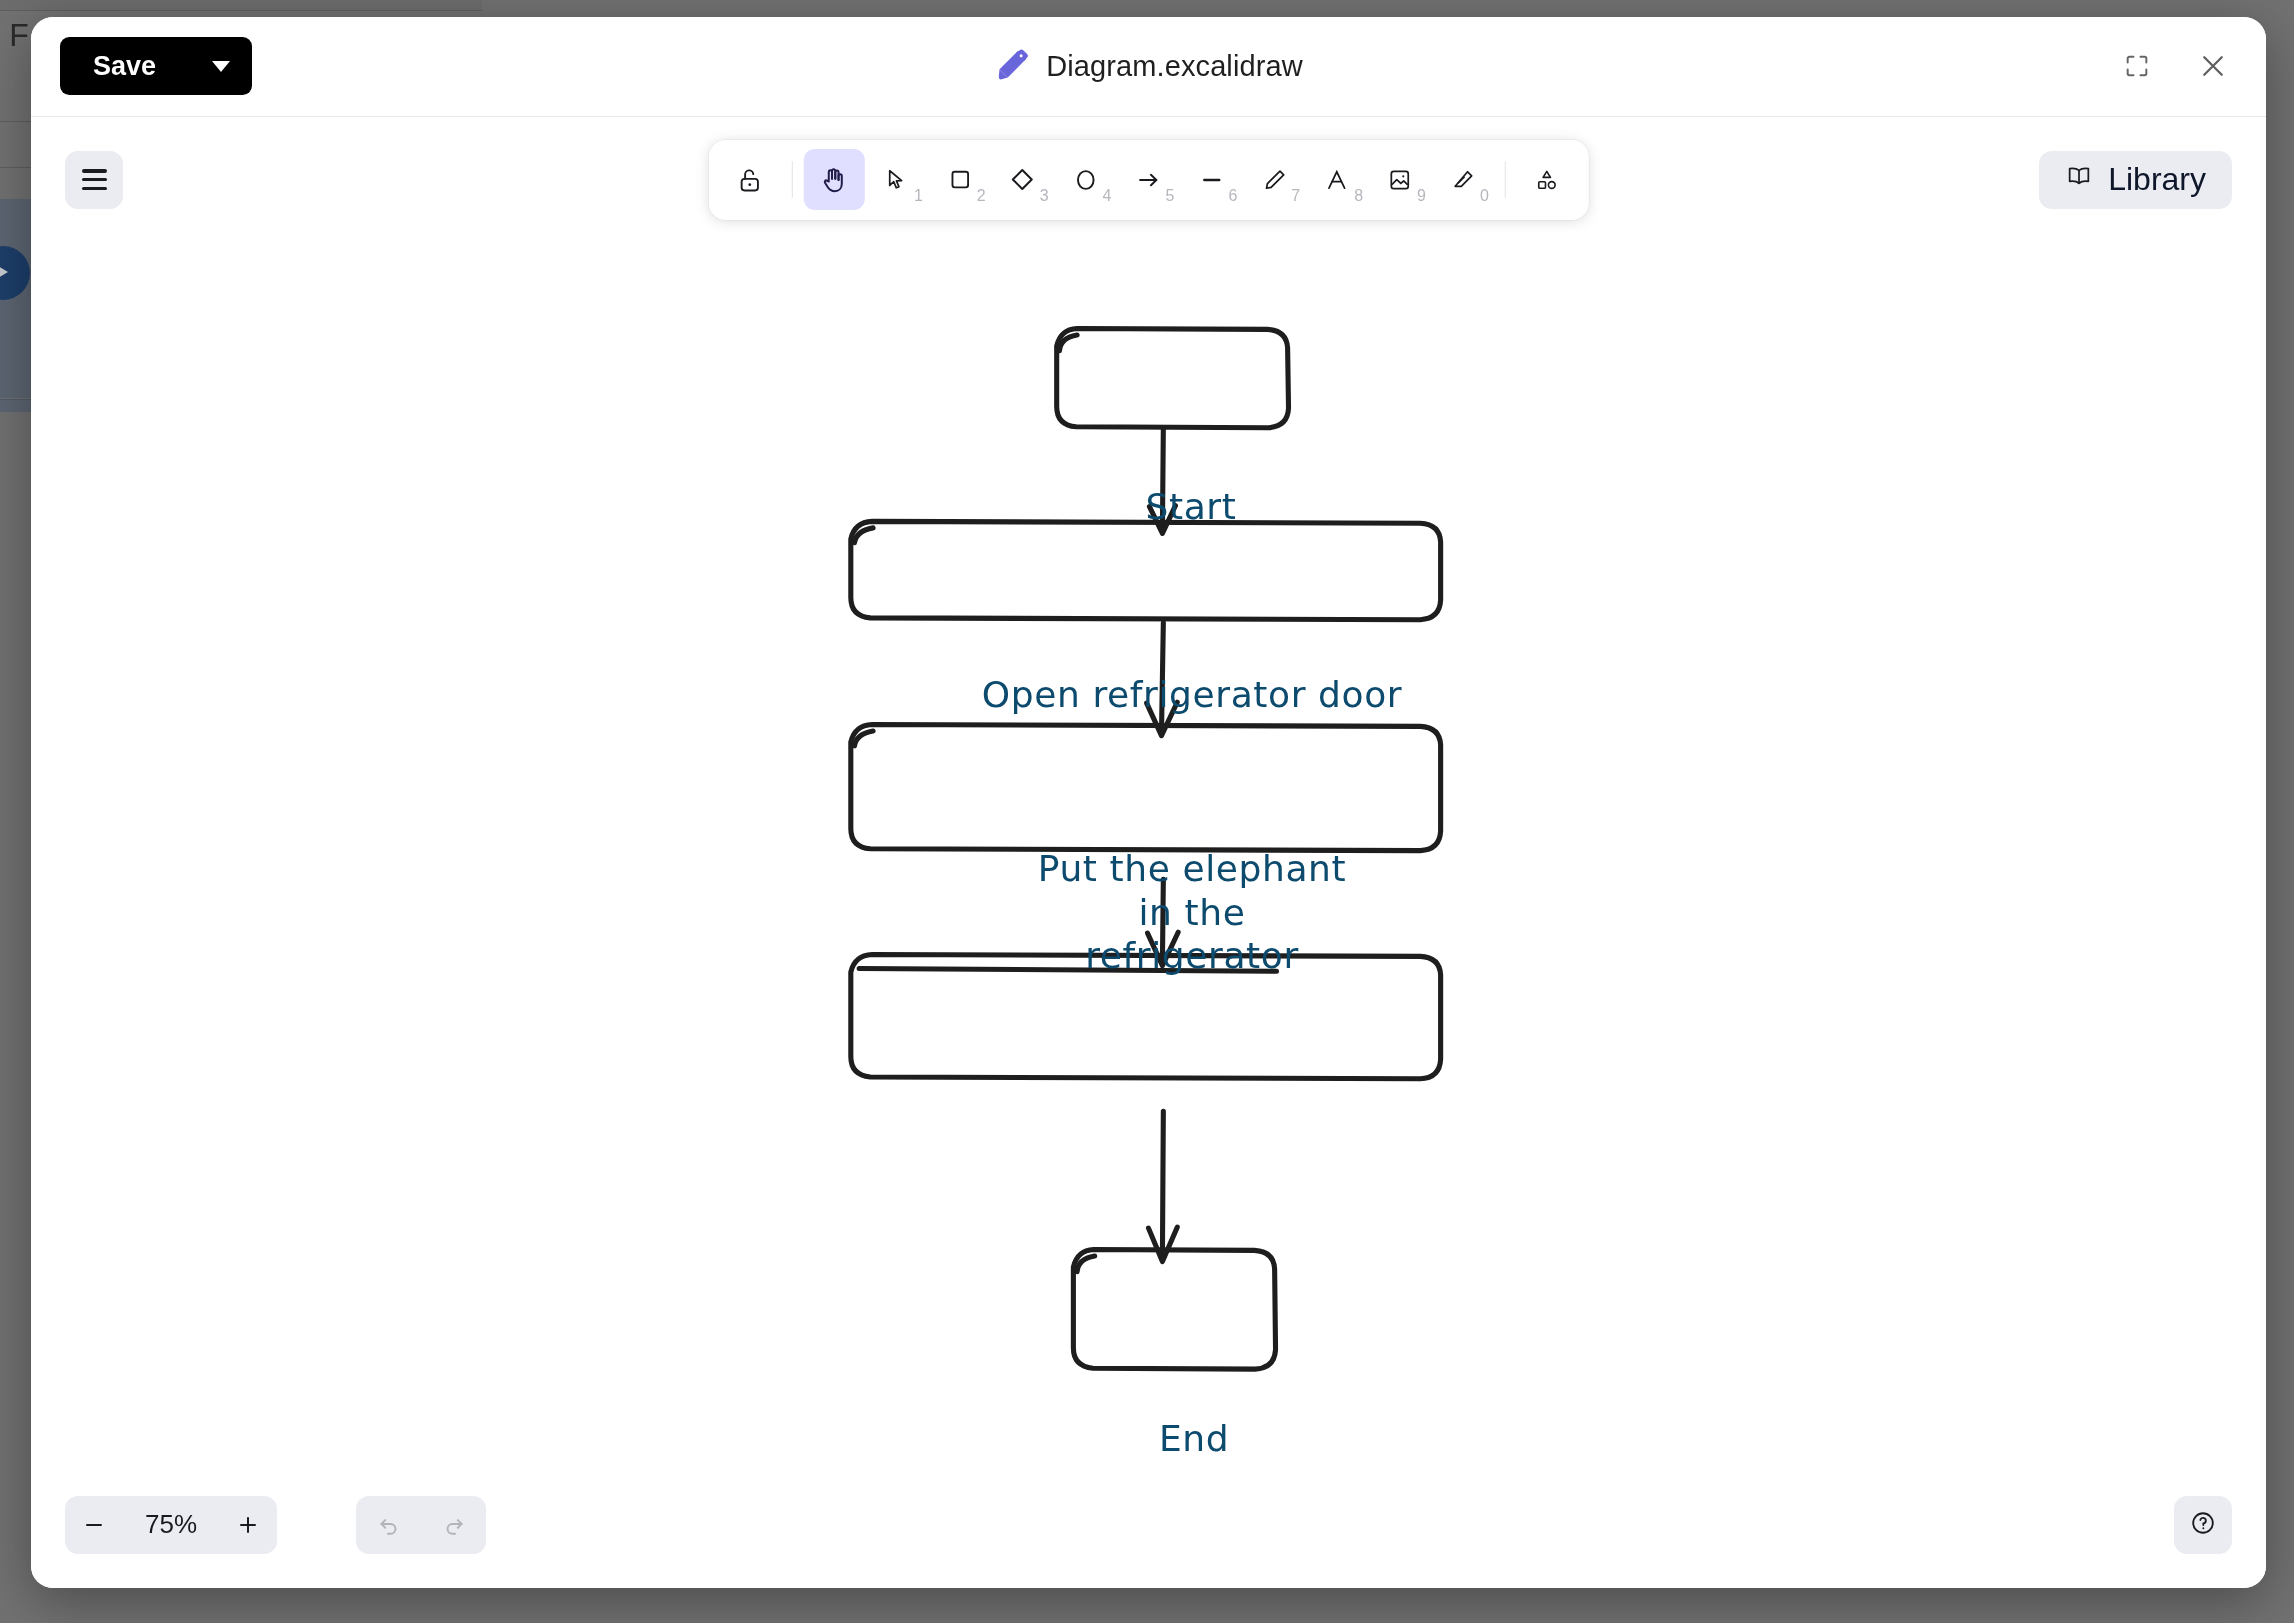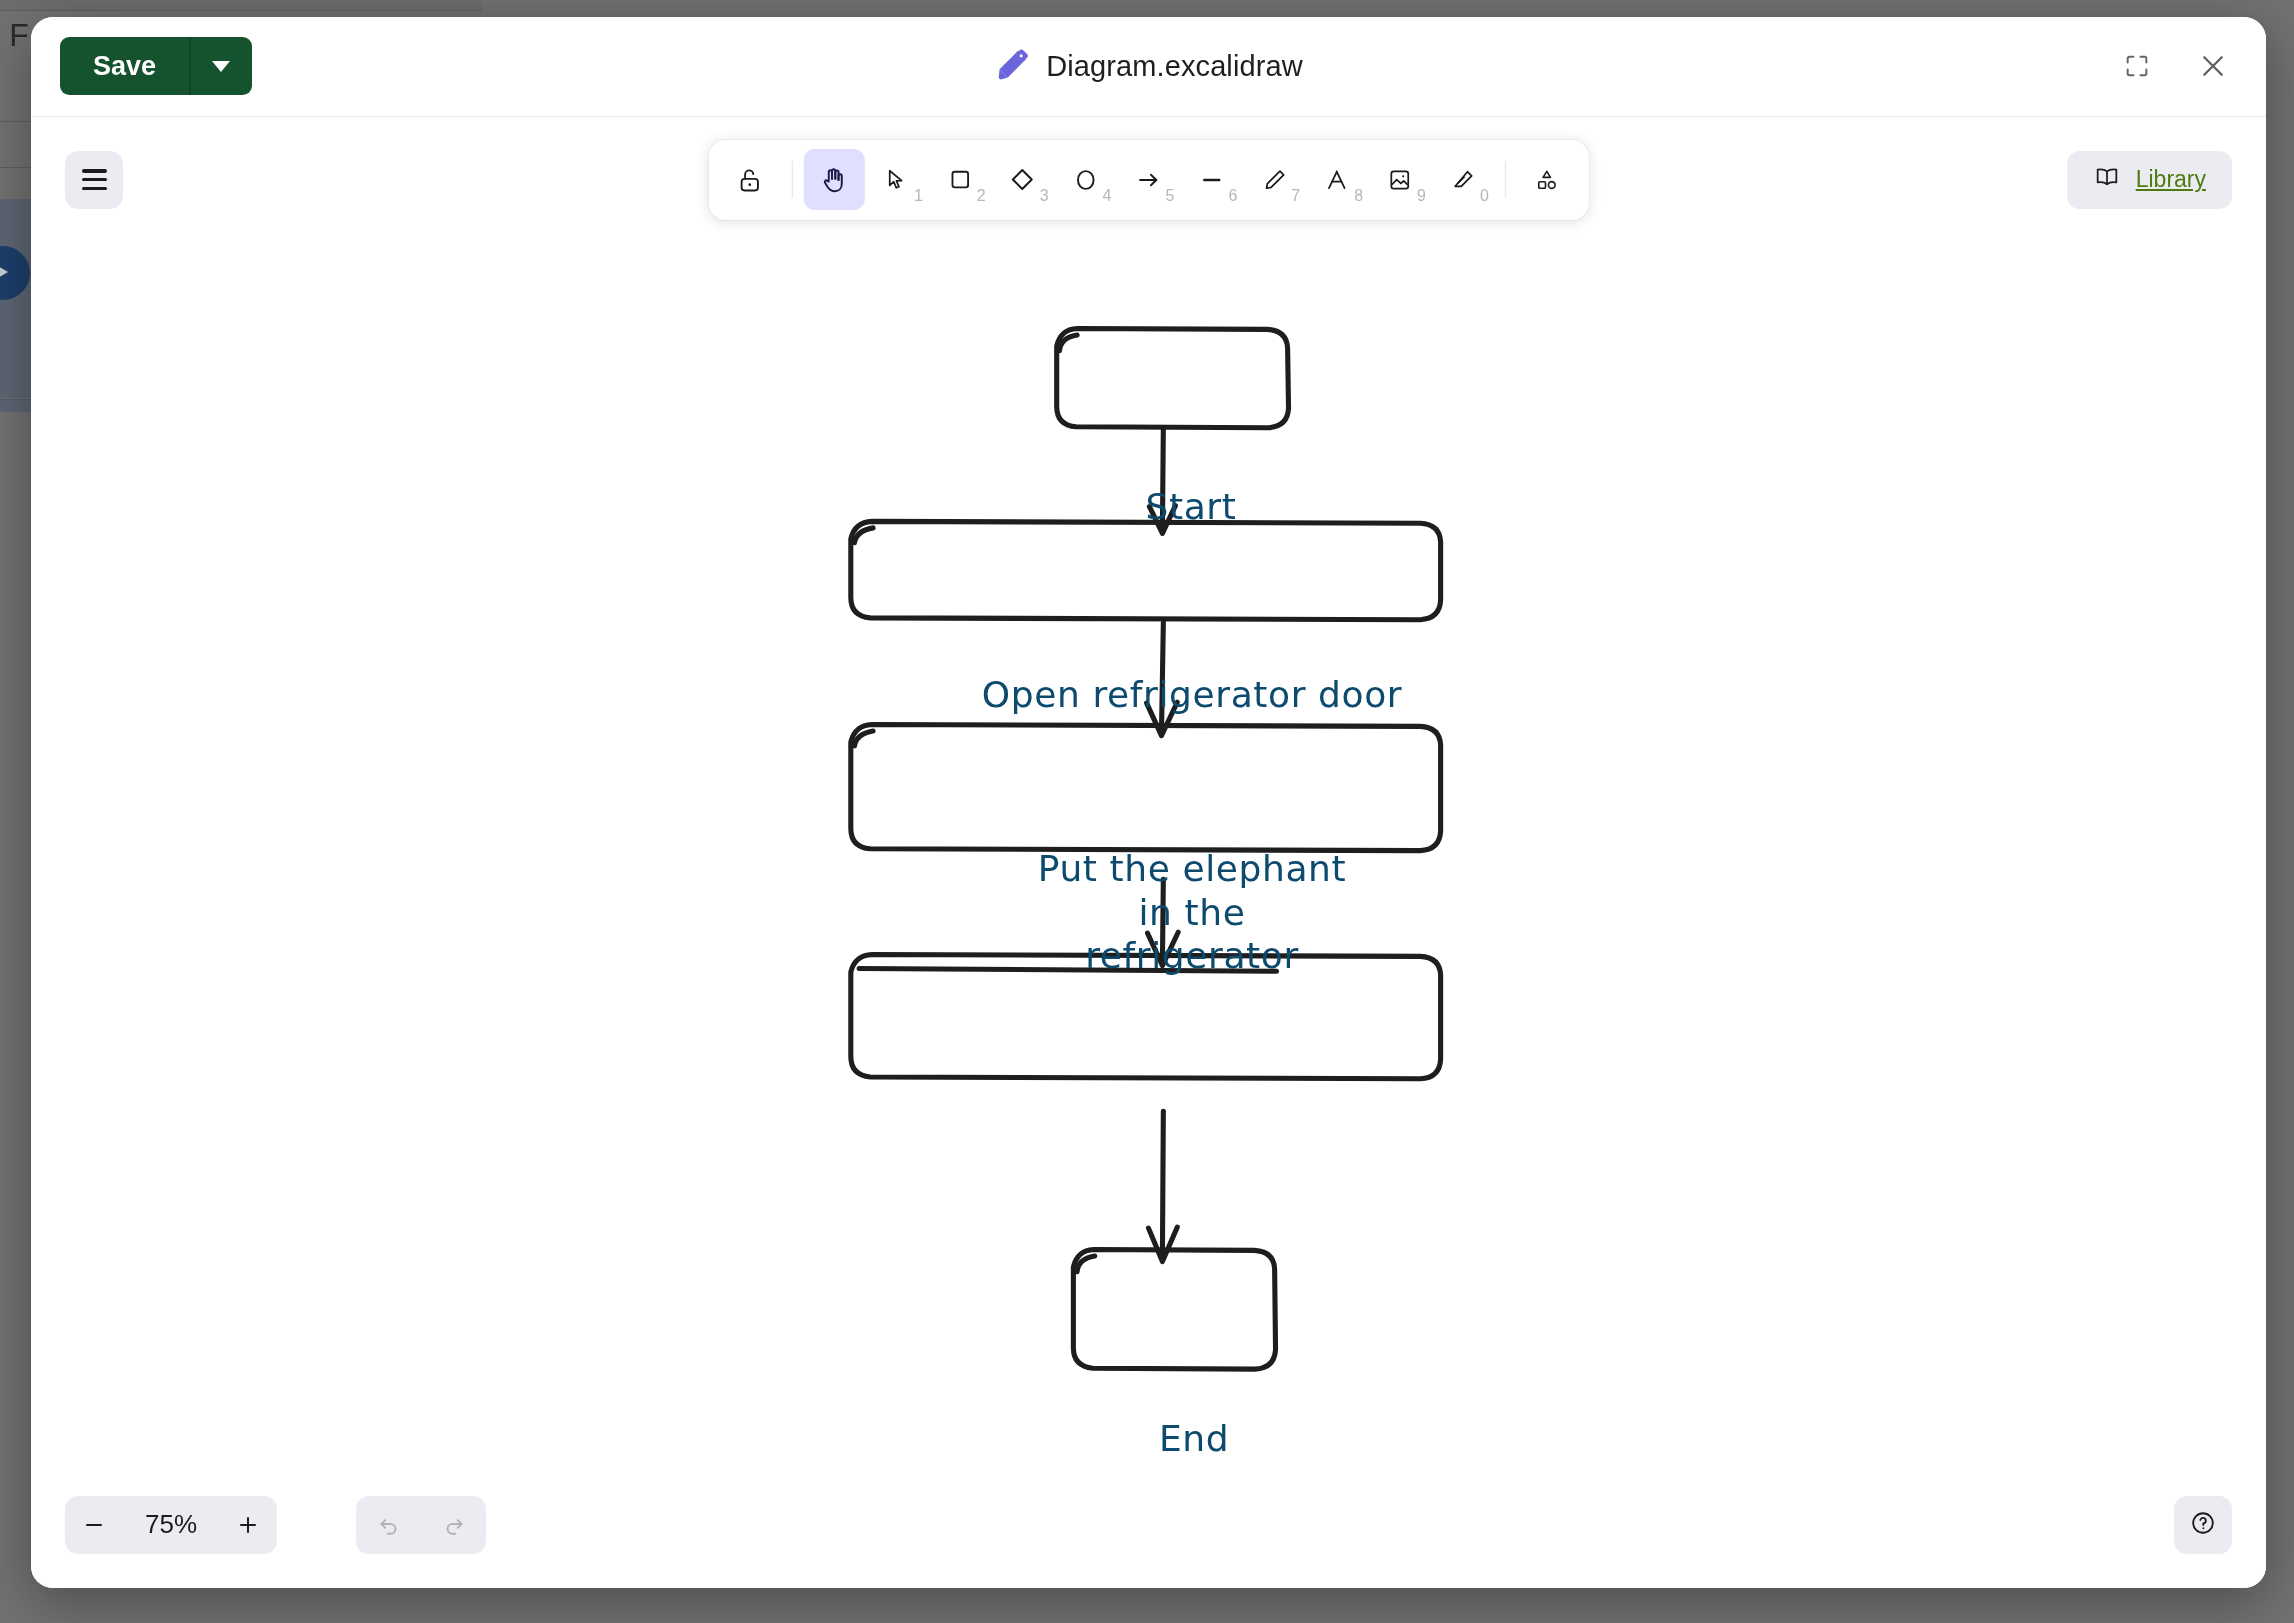--- a/index.html
+++ b/index.html
@@ -91,21 +91,21 @@
     background: #fff;
     display: flex;
     align-items: center;
   }
 
   .save-group {
     position: absolute;
     left: 29px;
     display: flex;
     align-items: stretch;
-    background: #14532d;
+    background: #000000;
     border-radius: 9.3px;
     overflow: hidden;
     height: 58px;
   }
   .save-main {
     display: flex;
     align-items: center;
     padding: 0 33px;
     color: #fff;
     font-size: 27px;
@@ -225,21 +225,21 @@
     position: absolute;
     right: 34px; top: 34px;
     height: 58px;
     background: #ebecf2;
     border-radius: 13px;
     display: flex; align-items: center;
     gap: 15px;
     padding: 0 26px;
     cursor: pointer;
   }
-  .library-btn span { font-size: 23px; color: #4d7c0f; text-decoration: underline; }
+  .library-btn span { font-size: 32px; color: #0f172a; }
 
   
   #flow {
     position: absolute;
     left: 0; top: 0;
     width: 100%; height: 100%;
     pointer-events: none;
   }
   .node {
     position: absolute;

